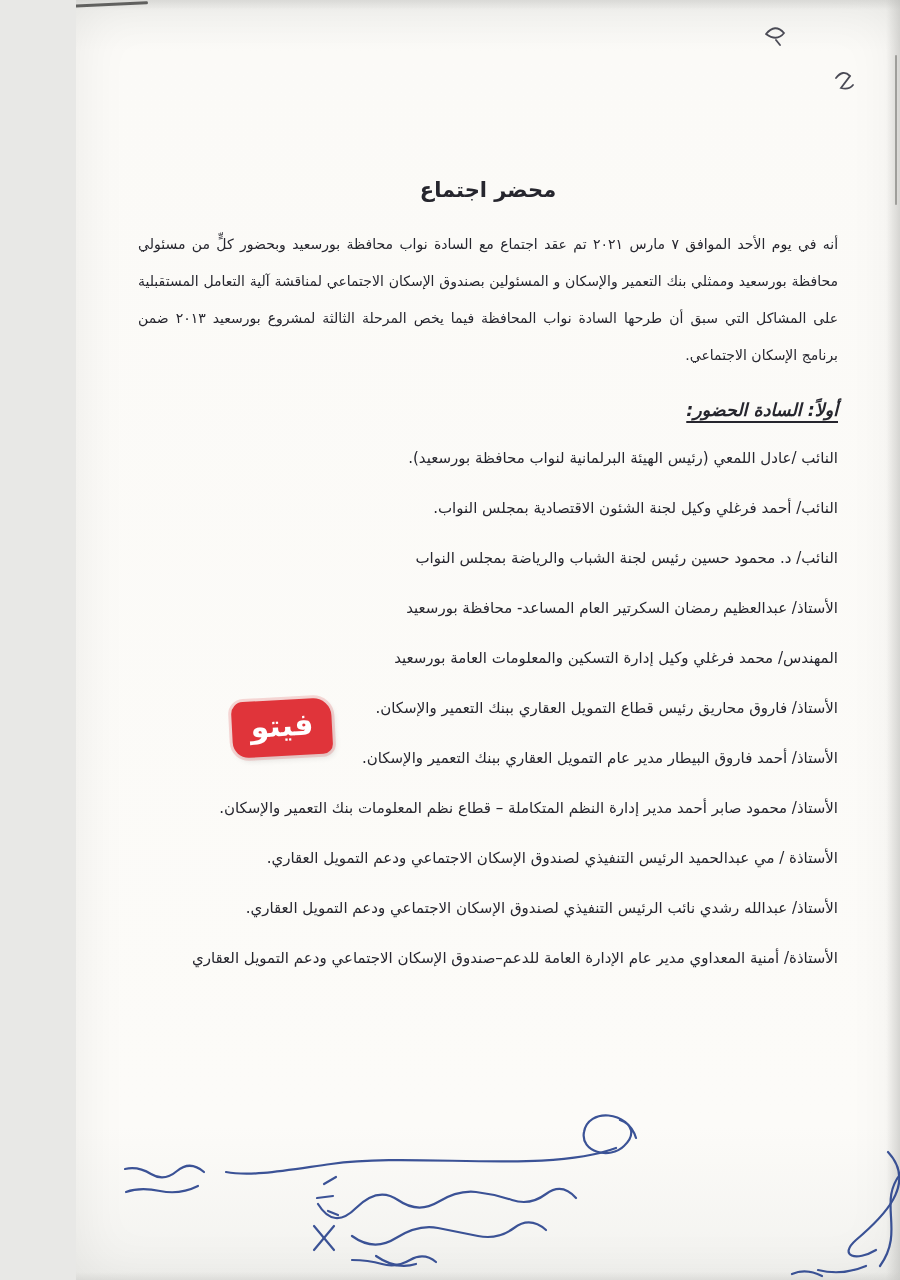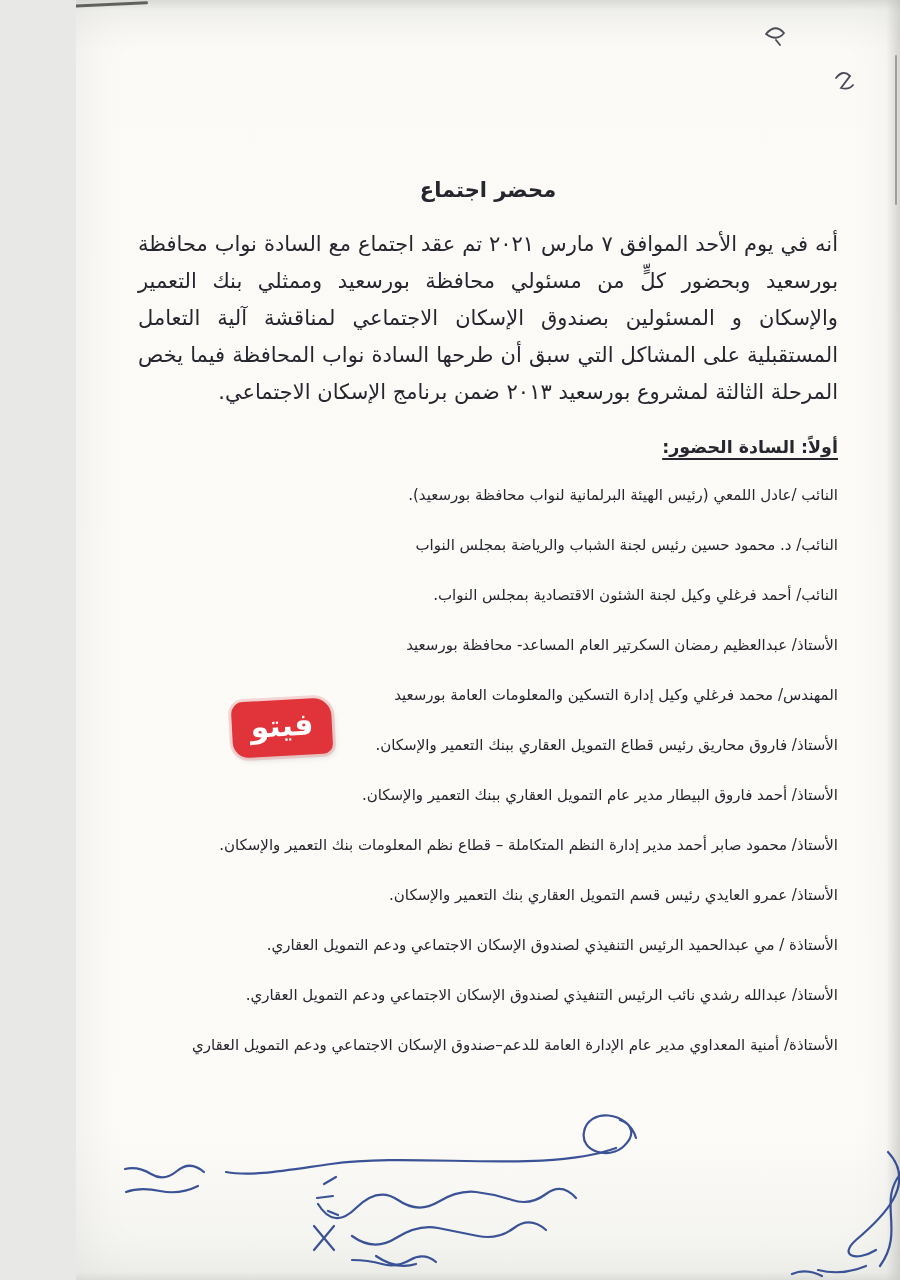--- a/index.html
+++ b/index.html
@@ -49,32 +49,33 @@
   }
   .doc-title {
     margin: 0;
     text-align: center;
     font-size: 21px;
     font-weight: bold;
     letter-spacing: 0.5px;
   }
   .intro {
     margin: 24px 0 0 0;
-    font-size: 21px;
+    font-size: 14px;
     line-height: 37px;
     text-align: justify;
     text-align-last: right;
   }
   .section-heading {
     margin: 26px 0 0 0;
     font-size: 17.5px;
     font-weight: bold;
     text-decoration: underline;
     text-underline-offset: 5px;
     text-decoration-thickness: 1.5px;
+    font-style: italic;
   }
   .attendees { margin-top: 28px; }
   .attendee {
     margin: 0 0 29px 0;
     font-size: 15px;
     line-height: 21px;
     white-space: nowrap;
   }
 
   
@@ -130,28 +131,27 @@
 
   <div class="content">
     <h1 class="doc-title">محضر اجتماع</h1>
 
     <p class="intro">أنه في يوم الأحد الموافق ٧ مارس ٢٠٢١ تم عقد اجتماع مع السادة نواب محافظة بورسعيد وبحضور كلٍّ من مسئولي محافظة بورسعيد وممثلي بنك التعمير والإسكان و المسئولين بصندوق الإسكان الاجتماعي لمناقشة آلية التعامل المستقبلية على المشاكل التي سبق أن طرحها السادة نواب المحافظة فيما يخص المرحلة الثالثة لمشروع بورسعيد ٢٠١٣ ضمن برنامج الإسكان الاجتماعي.</p>
 
     <h2 class="section-heading">أولاً: السادة الحضور:</h2>
 
     <div class="attendees">
       <p class="attendee">النائب /عادل اللمعي (رئيس الهيئة البرلمانية لنواب محافظة بورسعيد).</p>
+      <p class="attendee">النائب/ أحمد فرغلي وكيل لجنة الشئون الاقتصادية بمجلس النواب.</p>
       <p class="attendee">النائب/ د. محمود حسين رئيس لجنة الشباب والرياضة بمجلس النواب</p>
-      <p class="attendee">النائب/ أحمد فرغلي وكيل لجنة الشئون الاقتصادية بمجلس النواب.</p>
       <p class="attendee">الأستاذ/ عبدالعظيم رمضان السكرتير العام المساعد- محافظة بورسعيد</p>
       <p class="attendee">المهندس/ محمد فرغلي وكيل إدارة  التسكين والمعلومات العامة بورسعيد</p>
       <p class="attendee">الأستاذ/ فاروق محاريق رئيس قطاع التمويل العقاري ببنك التعمير والإسكان.</p>
       <p class="attendee">الأستاذ/ أحمد فاروق البيطار مدير عام التمويل العقاري ببنك التعمير والإسكان.</p>
       <p class="attendee">الأستاذ/ محمود صابر أحمد مدير إدارة النظم المتكاملة – قطاع نظم المعلومات بنك التعمير والإسكان.</p>
-      <p class="attendee">الأستاذ/ عمرو العايدي رئيس قسم التمويل العقاري بنك التعمير والإسكان.</p>
       <p class="attendee">الأستاذة / مي عبدالحميد الرئيس التنفيذي لصندوق الإسكان الاجتماعي ودعم التمويل العقاري.</p>
       <p class="attendee">الأستاذ/ عبدالله رشدي نائب الرئيس التنفيذي لصندوق الإسكان الاجتماعي ودعم التمويل العقاري.</p>
       <p class="attendee">الأستاذة/ أمنية المعداوي مدير عام الإدارة العامة للدعم–صندوق الإسكان الاجتماعي ودعم التمويل العقاري</p>
     </div>
   </div>
 
   <div class="watermark">
     <span>فيتو</span>
   </div>
 

